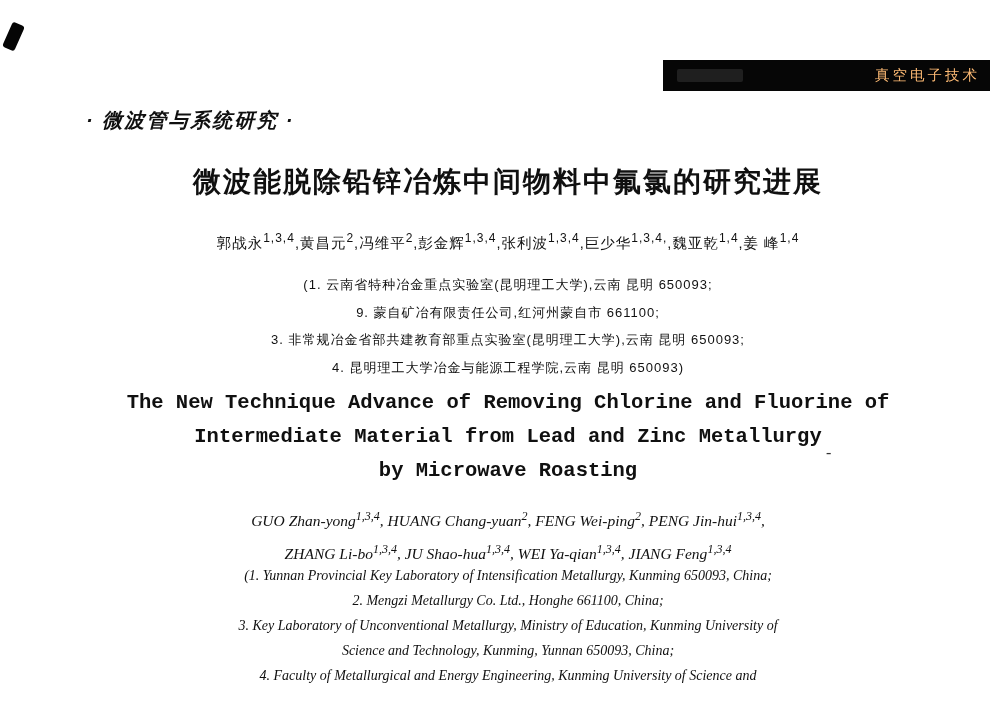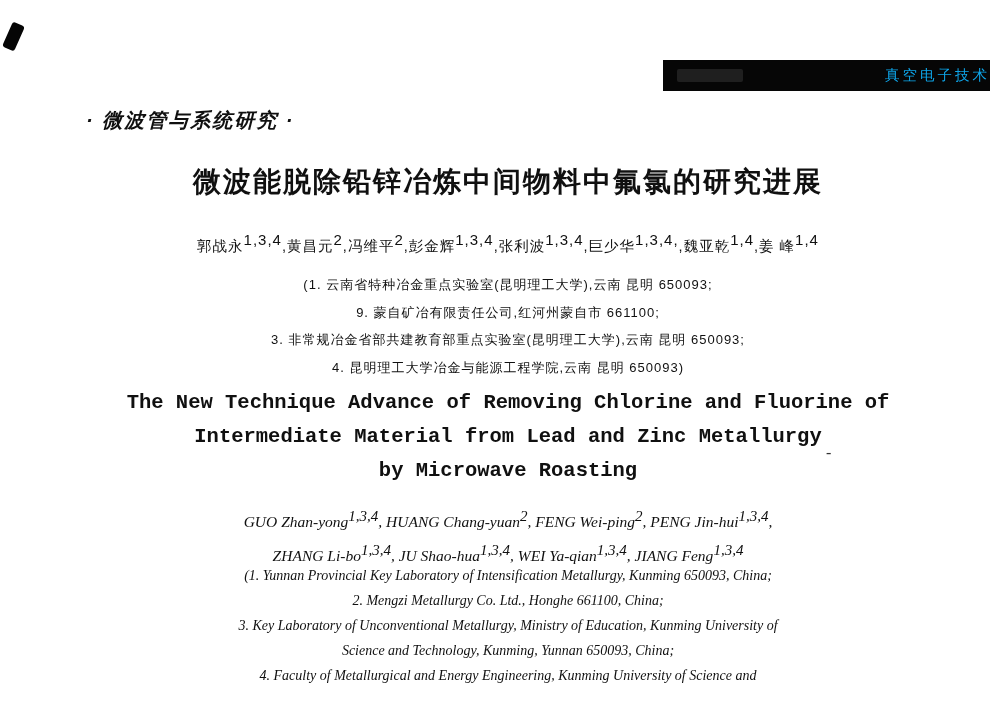--- a/index.html
+++ b/index.html
@@ -10,40 +10,40 @@
     font-family:"Liberation Sans", sans-serif;
   }
   
   .corner-artifact {
     position:absolute; left:7px; top:23px; width:13px; height:27px;
     background:#050505; transform:rotate(24deg); border-radius:3px;
   }
   
   .banner {
     position:absolute; left:663px; top:60px; width:327px; height:31px;
-    background:#060606; color:#0ea5e9;
+    background:#060606; color:#fdba74;
     font-size:14.5px; line-height:31px; letter-spacing:3px;
-    text-align:right; 
+    text-align:right; padding-right:10px;
   }
   .banner-smudge {
     position:absolute; left:14px; top:9px; width:66px; height:13px;
     background:#2b2b2b; opacity:.7; border-radius:2px;
   }
   .section-label {
     position:absolute; left:86px; top:107px;
     font-size:20px; font-weight:bold; font-style:italic; letter-spacing:2px;
   }
   .center-block { position:absolute; left:0; width:100%; text-align:center;margin-left:8px; }
   .title-zh {
     top:163px; font-size:28px; font-weight:bold; letter-spacing:2px;
   }
   .authors-zh {
     top:231px; font-size:14.5px; letter-spacing:1px;
   }
-  .authors-zh sup, .authors-en sup { font-size:15px; }
+  .authors-zh sup, .authors-en sup { font-size:12px; }
   .affil-zh {
     top:271px; font-size:13px; line-height:27.5px; letter-spacing:1px;
   }
   .title-en {
     top:386px; font-family:Liberation Mono, monospace;
     font-weight:bold; font-size:20.5px; line-height:34px;
   }
   .authors-en {
     top:502px; font-family:"Liberation Serif", serif;
     font-size:15.5px; line-height:29px;font-style:italic;

